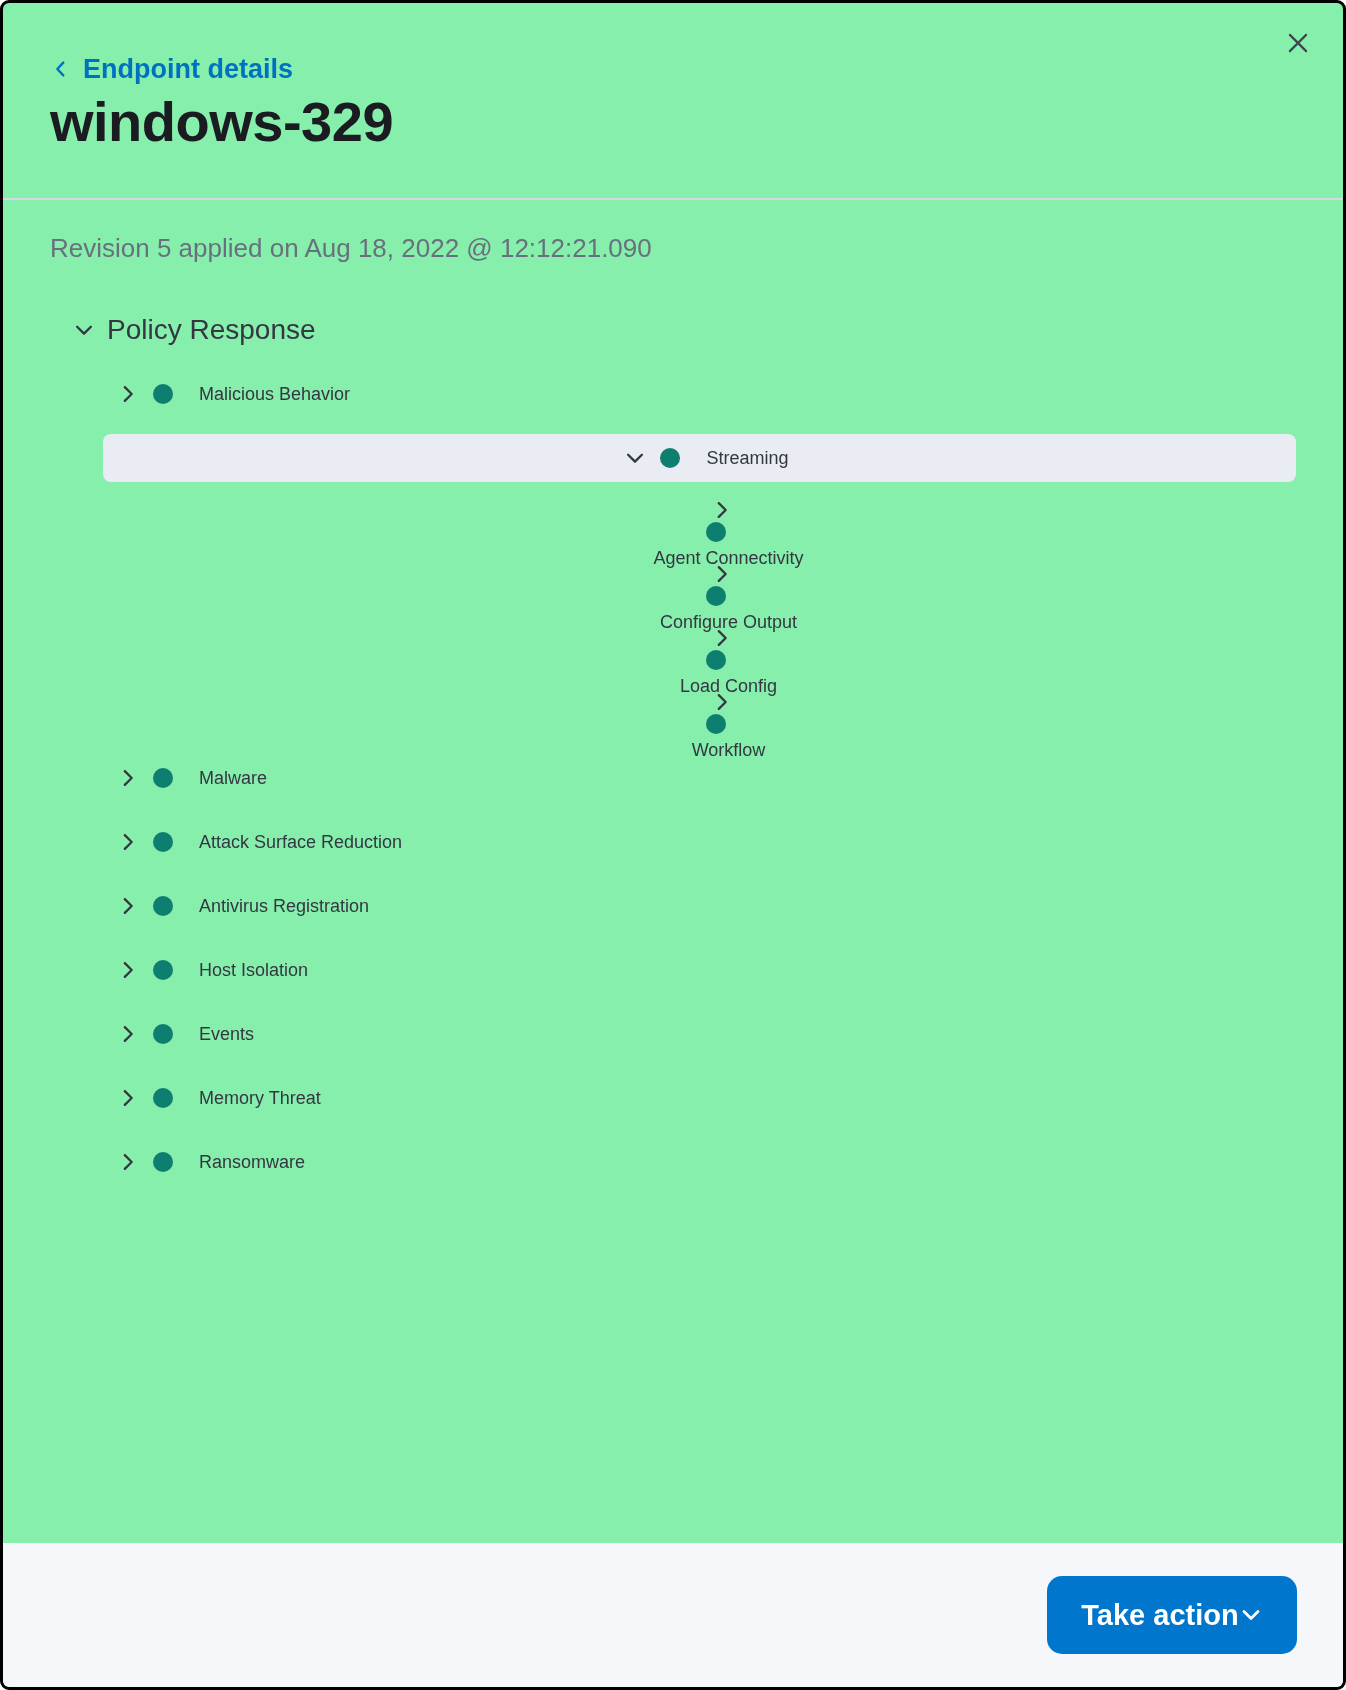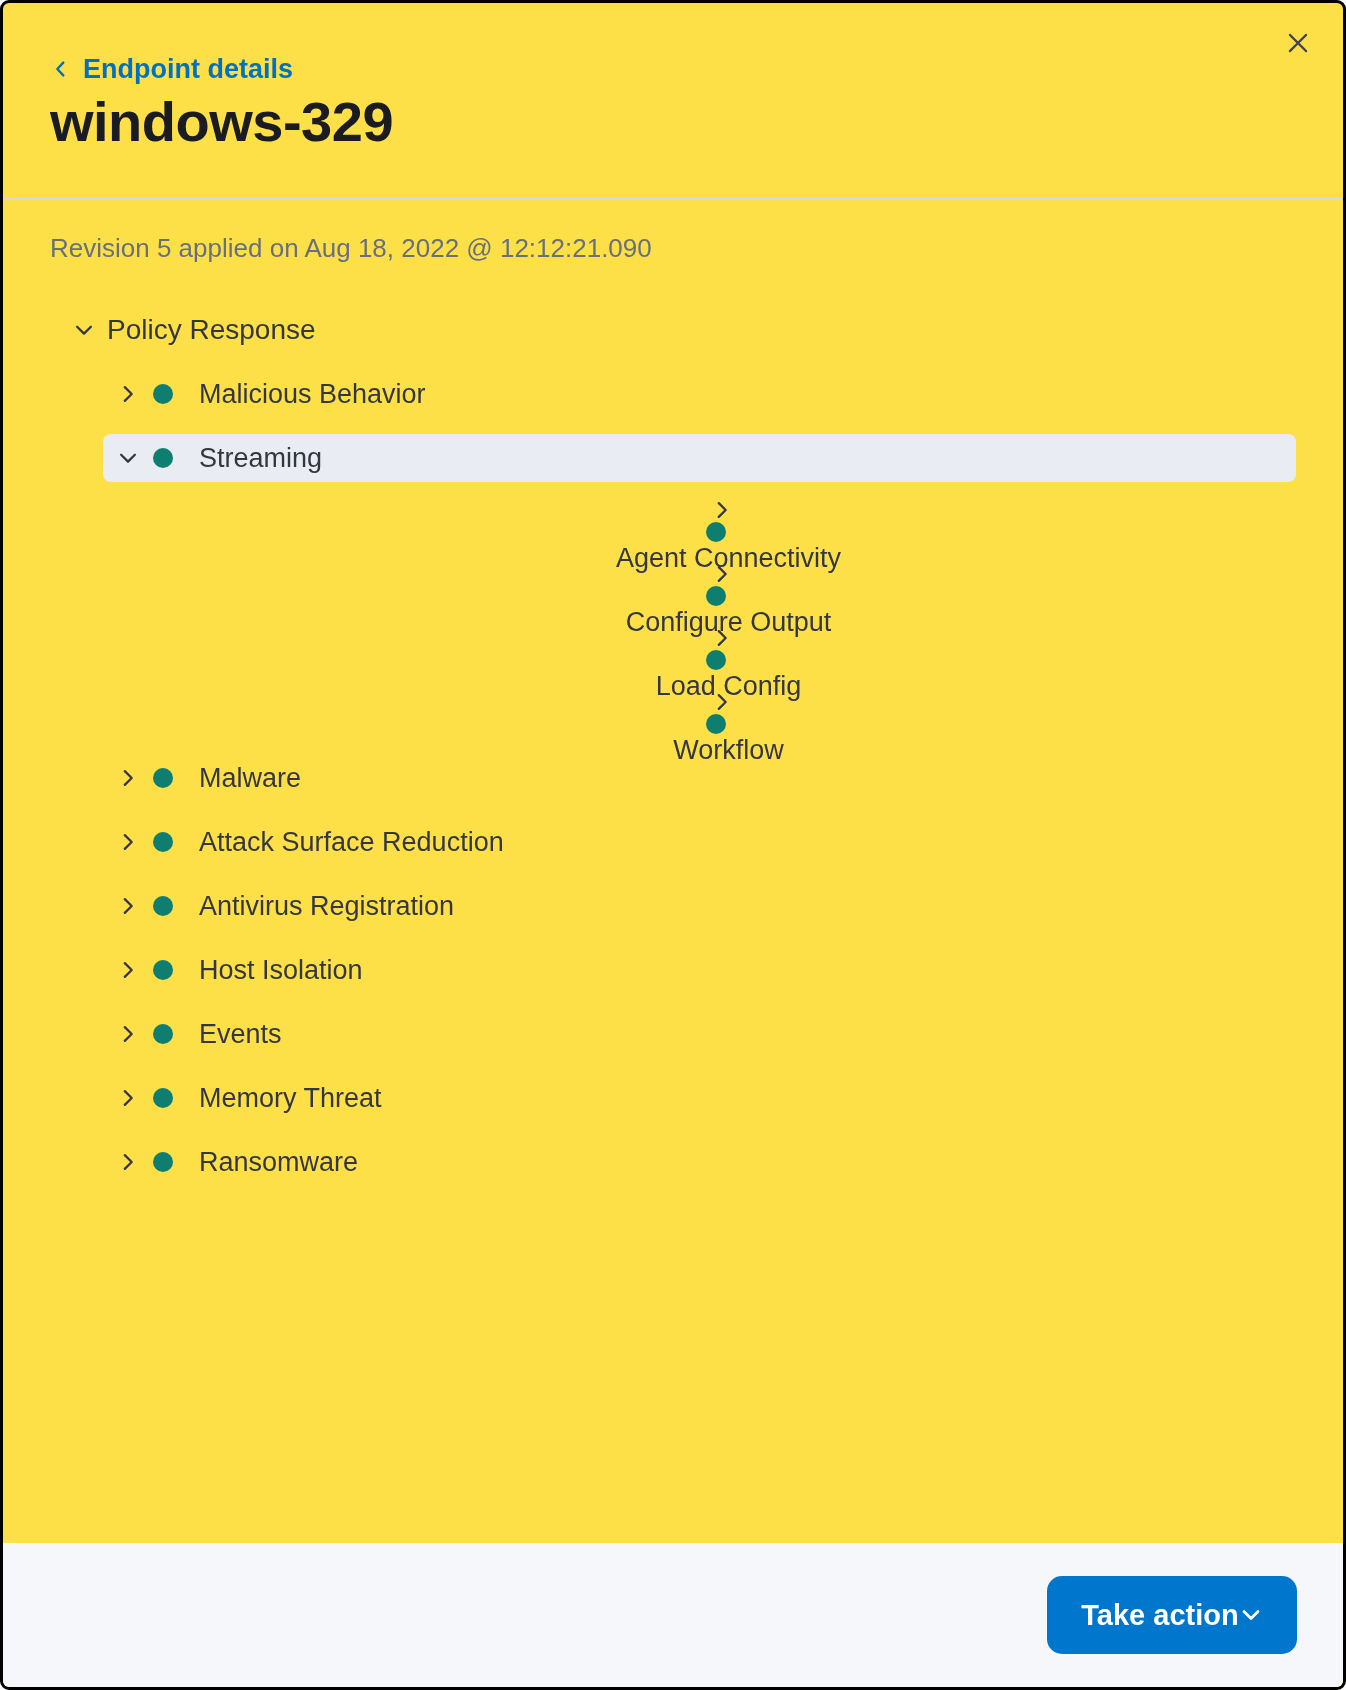--- a/index.html
+++ b/index.html
@@ -4,21 +4,21 @@
 <style>
   * { margin: 0; padding: 0; box-sizing: border-box; }
   html, body { background: #ffffff; }
   body {
     font-family: "Liberation Sans", "DejaVu Sans", sans-serif;
     width: 1346px; height: 1690px;
     color: var(--text-dark, #343741);
   }
   .panel {
     width: 1346px; height: 1690px;
-    background: #fde047;
+    background: #86efac;
     border: 3px solid #000000;
     border-radius: 9px;
     position: relative;
     display: flex; flex-direction: column;
     overflow: hidden;
   }
 
   
   .flyout-header {
     position: relative;
@@ -68,35 +68,35 @@
   .row {
     height: 48px;
     display: flex; align-items: center;
     margin-bottom: 16px;
     border-radius: 8px;
     cursor: pointer;
   }
   .row.l0 { margin-left: 0; padding-left: 22px; }
   .row.l1 { margin-left: 53px; padding-left: 13px; }
   .row.l2 { margin-left: 53px; padding-left: 58px; flex-direction: column; }
-  .row.selected { background: var(--selected-row-bg, #E9EDF3); }
+  .row.selected { background: var(--selected-row-bg, #E9EDF3); justify-content: center; }
   .row .chev {
     width: 24px; height: 24px; flex: 0 0 auto;
     display: flex; align-items: center; justify-content: center;
     margin-right: 13px;
   }
   .row.l0 .chev { margin-right: 11px; }
   .row .dot {
     width: 20px; height: 20px; flex: 0 0 auto;
     border-radius: 50%;
     background: var(--status-dot-teal, #0E7E70);
     margin-right: 26px;
   }
   .row .label {
-    font-size: 27px; line-height: 32px;
+    font-size: 18px; line-height: 32px;
     color: var(--text-dark, #343741);
     white-space: nowrap;
   }
   .row.l0 .label { font-size: 28px; }
 
   
   .flyout-footer {
     flex: 0 0 auto;
     height: 144px;
     background: var(--footer-bg, #F5F7FA);

